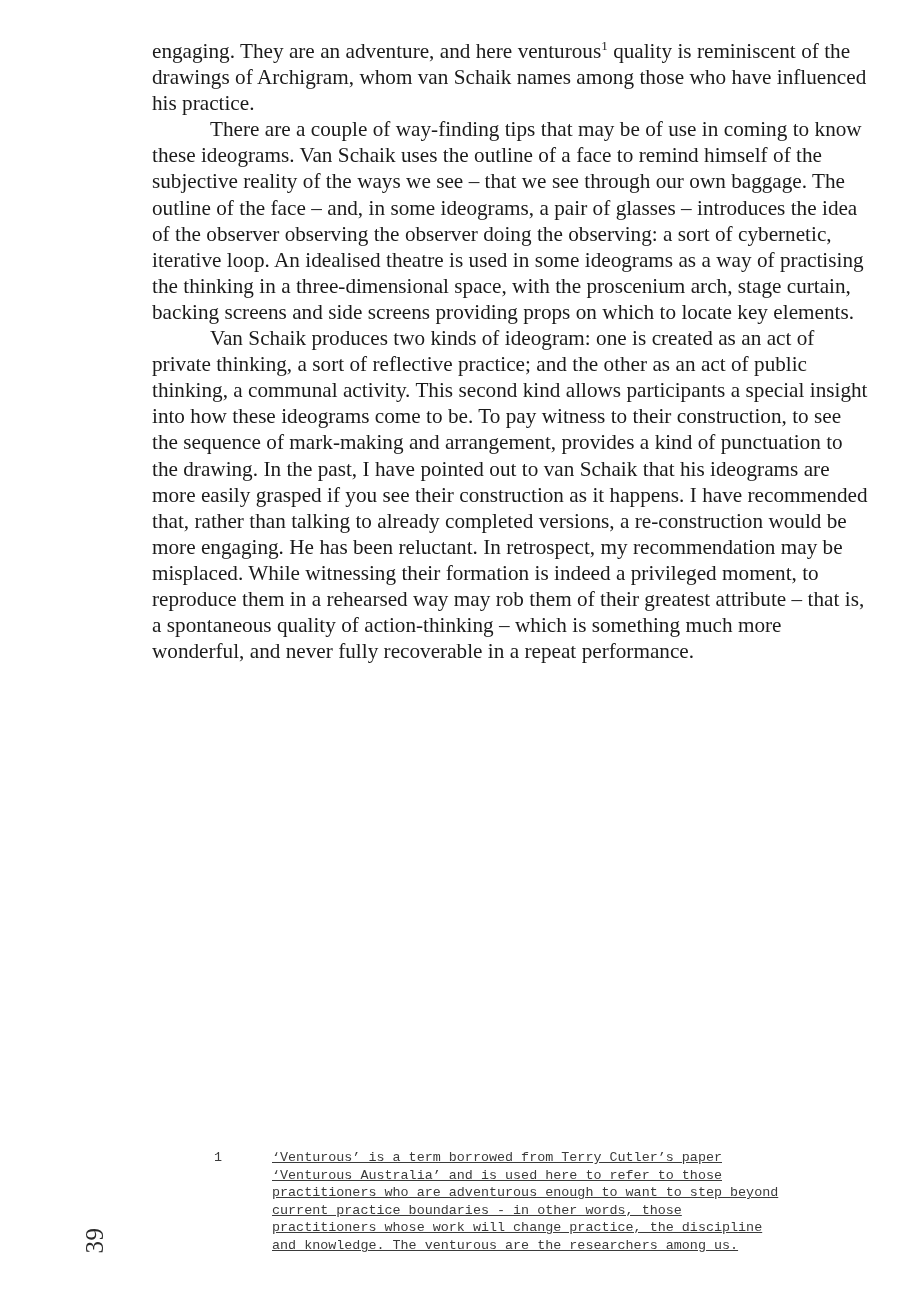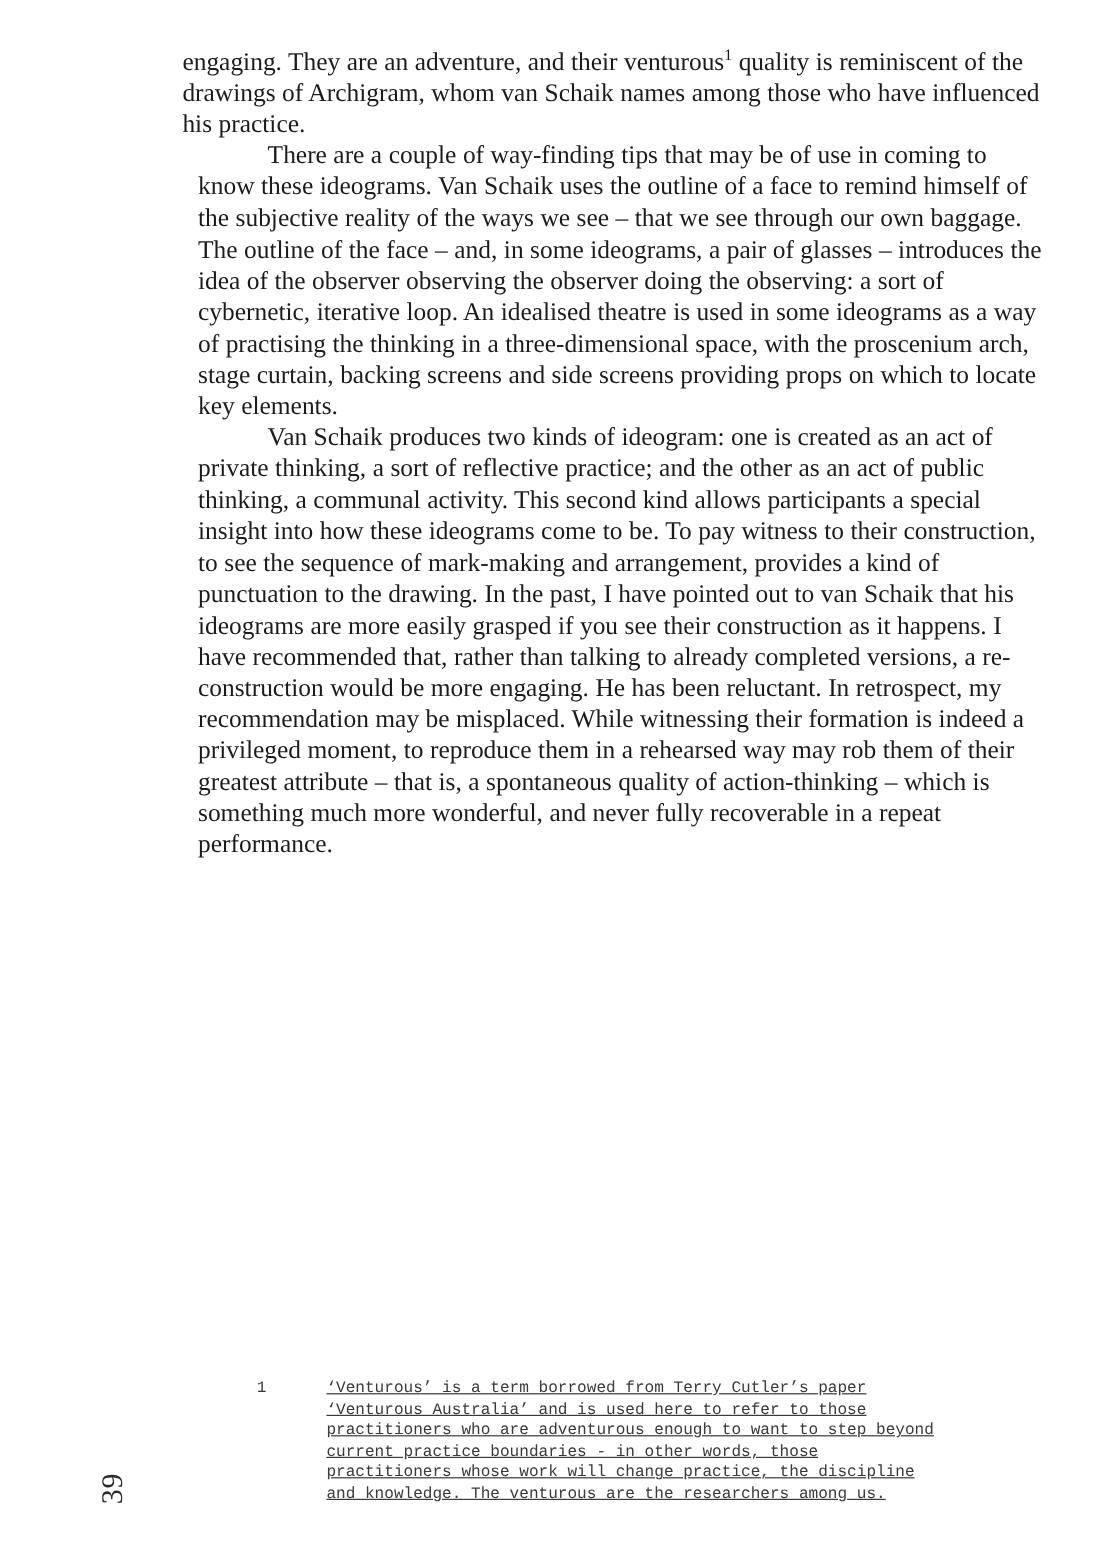--- a/index.html
+++ b/index.html
@@ -34,21 +34,20 @@
     font-size: 21.2px;
     line-height: 26.1px;
     text-align: left;
     margin: 0;
     letter-spacing: 0.0px;
     word-spacing: 0.1px;
     color: #1b1b1b;
   }
   .body-par.indented {
     text-indent: 58px;
-    margin-left: 13px;
   }
 
   .fn-ref {
     font-size: 0.62em;
     vertical-align: super;
     line-height: 0;
   }
 
   
   .footnote {
@@ -96,21 +95,21 @@
     letter-spacing: 0.5px;
   }
 </style>
 </head>
 <body>
 
 <div class="page">
 
   <div class="text-column">
 
-    <p class="body-par"><span>engaging. They are an adventure, and their venturous</span><span class="fn-ref">1</span><span> quality is reminiscent of the drawings of Archigram, whom van Schaik names among those who have influenced his practice.</span></p>
+    <p class="body-par"><span>engaging. They are an adventure, and here venturous</span><span class="fn-ref">1</span><span> quality is reminiscent of the drawings of Archigram, whom van Schaik names among those who have influenced his practice.</span></p>
 
     <p class="body-par indented">There are a couple of way-finding tips that may be of use in coming to know these ideograms. Van Schaik uses the outline of a face to remind himself of the subjective reality of the ways we see – that we see through our own baggage. The outline of the face – and, in some ideograms, a pair of glasses – introduces the idea of the observer observing the observer doing the observing: a sort of cybernetic, iterative loop. An idealised theatre is used in some ideograms as a way of practising the thinking in a three-dimensional space, with the proscenium arch, stage curtain, backing screens and side screens providing props on which to locate key elements.</p>
 
     <p class="body-par indented">Van Schaik produces two kinds of ideogram: one is created as an act of private thinking, a sort of reflective practice; and the other as an act of public thinking, a communal activity. This second kind allows participants a special insight into how these ideograms come to be. To pay witness to their construction, to see the sequence of mark-making and arrangement, provides a kind of punctuation to the drawing. In the past, I have pointed out to van Schaik that his ideograms are more easily grasped if you see their construction as it happens. I have recommended that, rather than talking to already completed versions, a re-construction would be more engaging. He has been reluctant. In retrospect, my recommendation may be misplaced. While witnessing their formation is indeed a privileged moment, to reproduce them in a rehearsed way may rob them of their greatest attribute – that is, a spontaneous quality of action-thinking – which is something much more wonderful, and never fully recoverable in a repeat performance.</p>
 
   </div>
 
   <div class="footnote">
     <div class="footnote-marker">1</div>
     <div class="footnote-body">‘Venturous’ is a term borrowed from Terry Cutler’s paper

